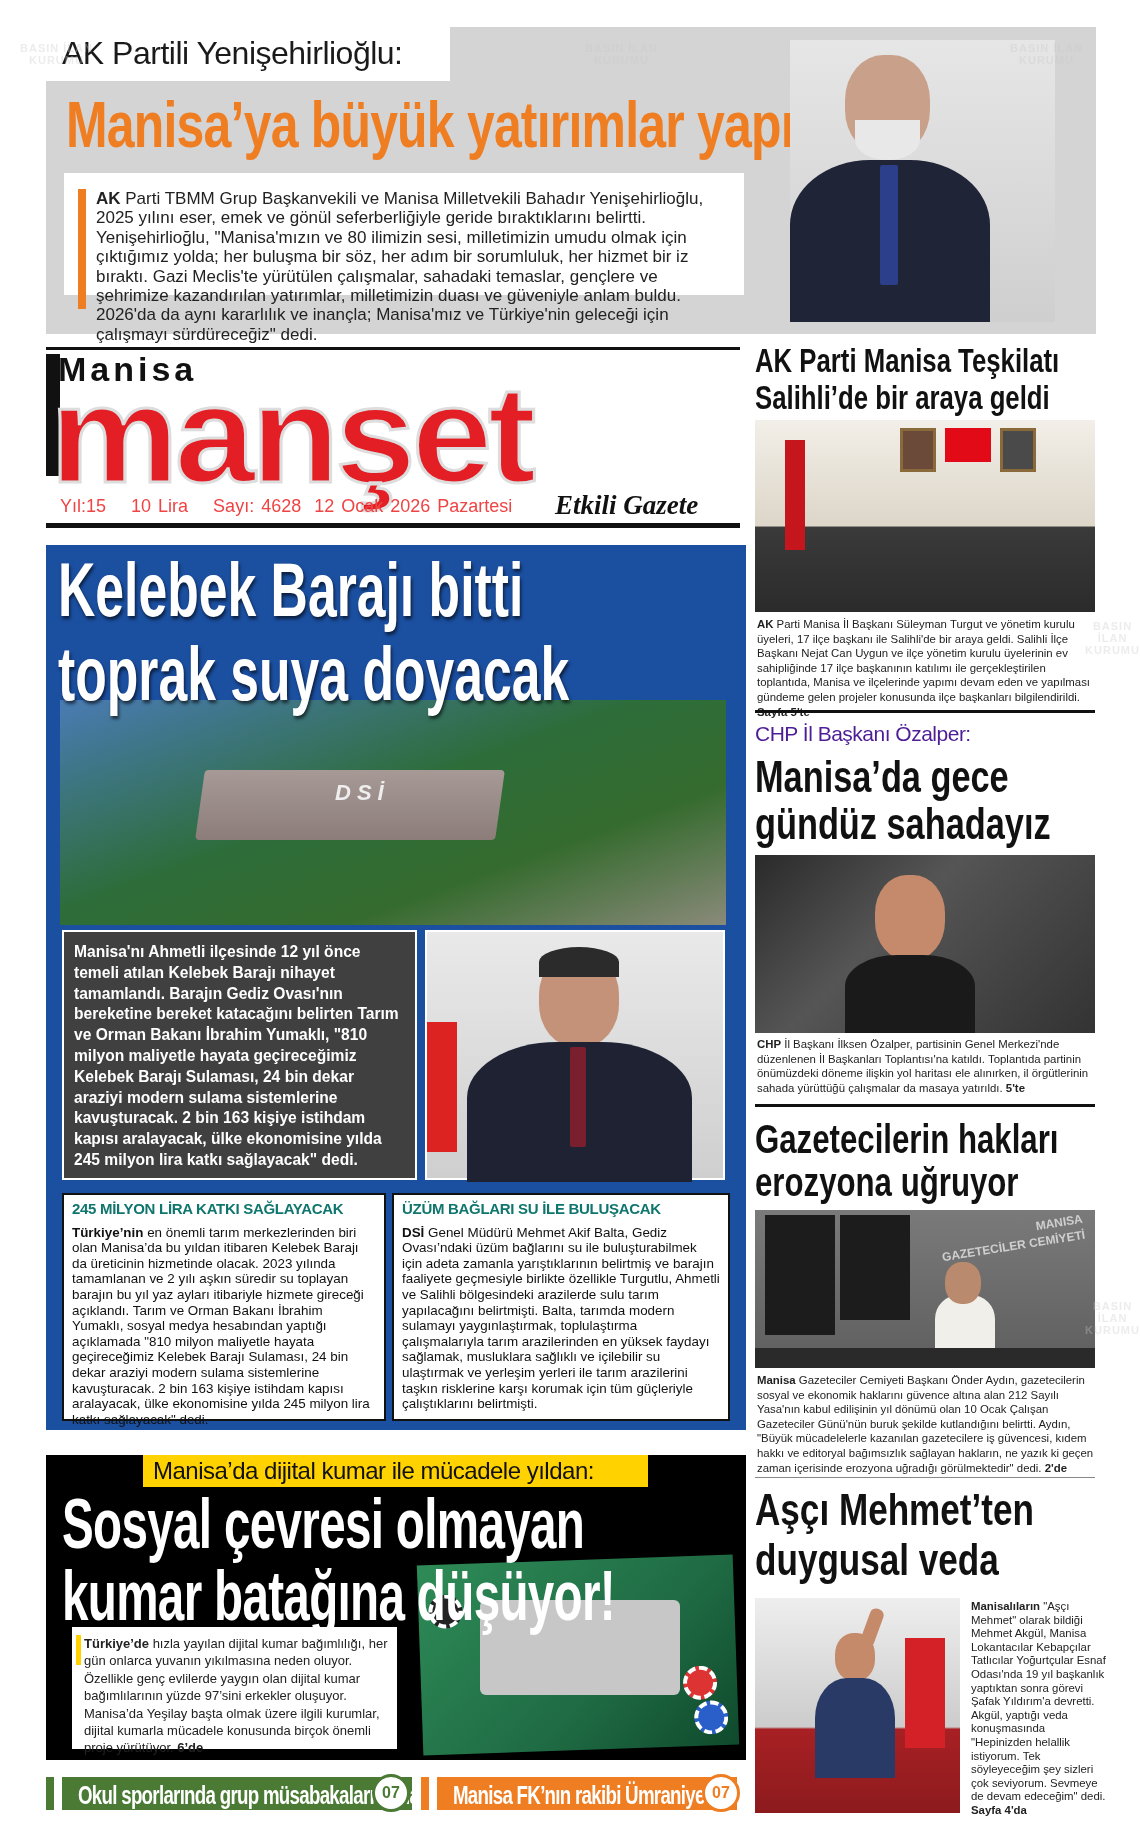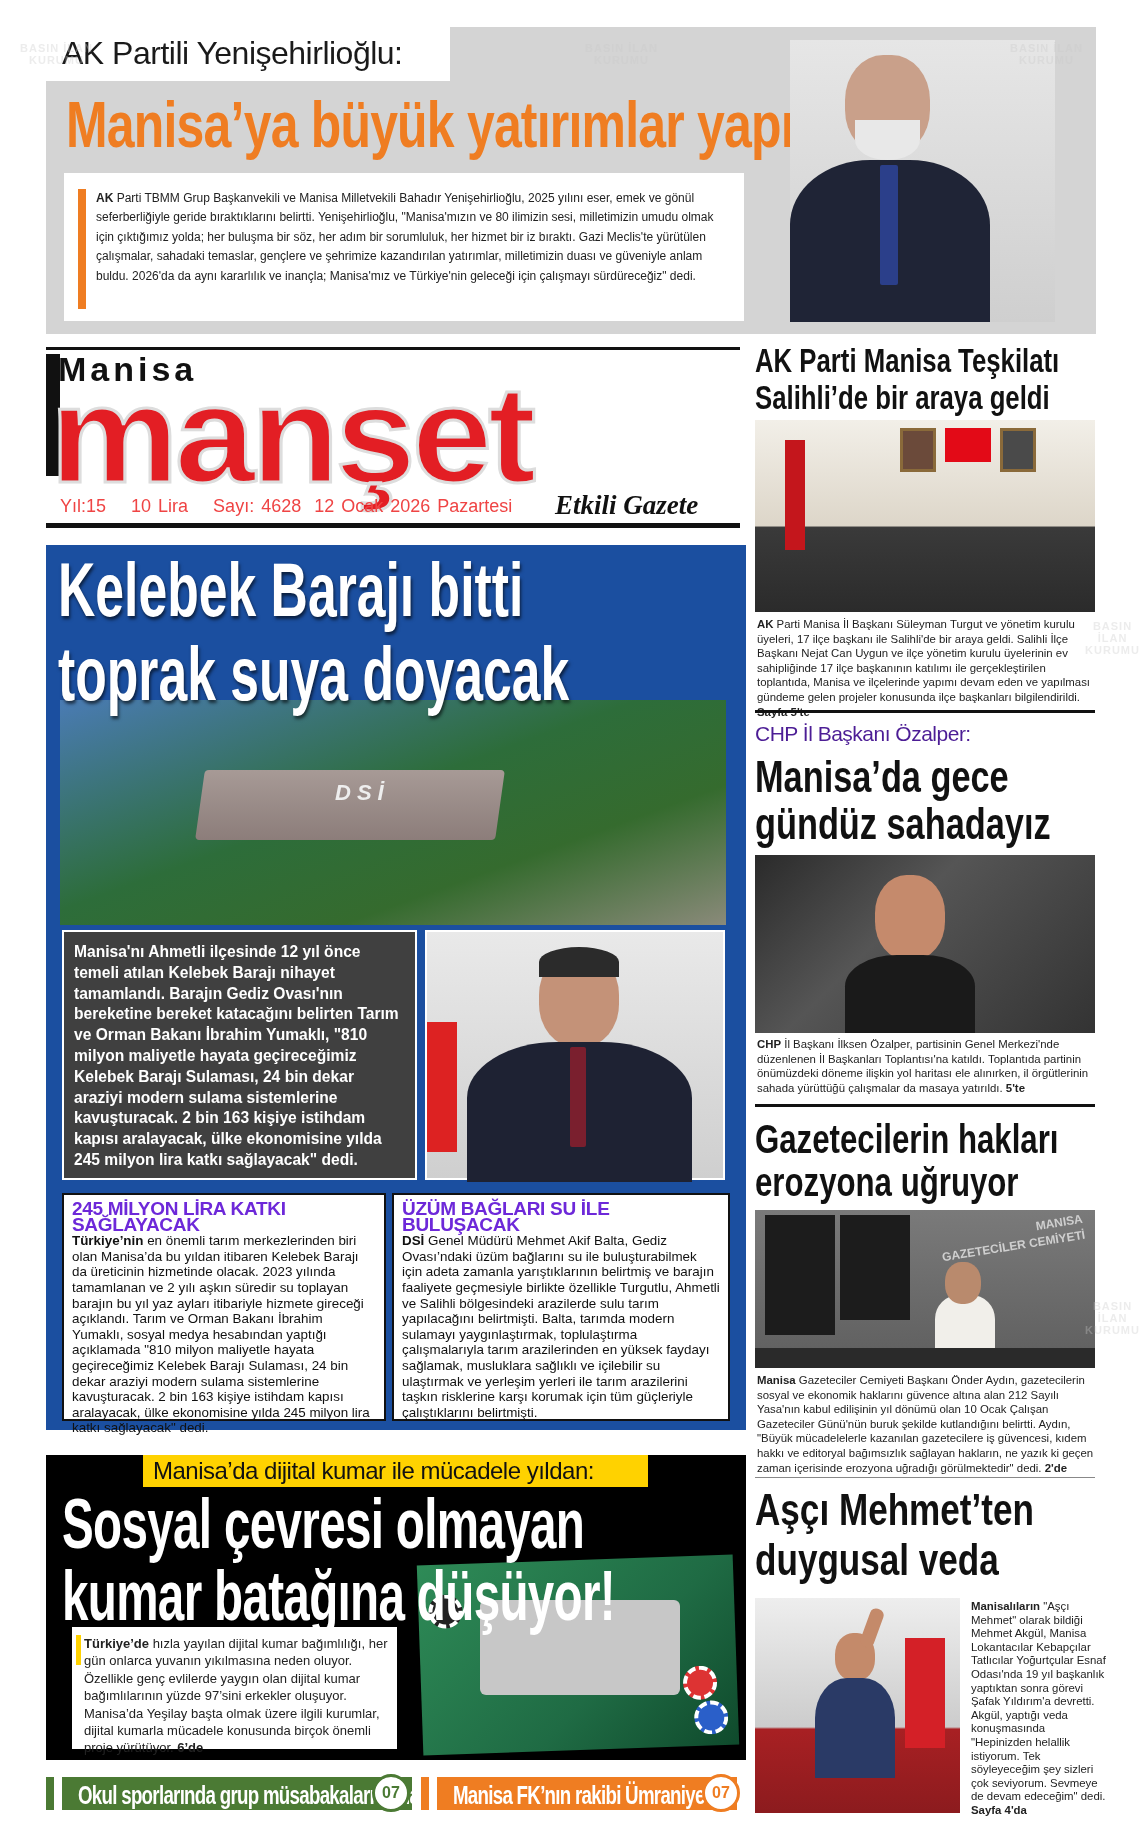--- a/index.html
+++ b/index.html
@@ -3,21 +3,21 @@
 <meta charset="utf-8">
 <style>
 *{box-sizing:border-box;margin:0;padding:0}
 body{width:1140px;height:1841px;background:#fff;position:relative;overflow:hidden;font-family:"Liberation Sans",sans-serif;color:#111}
 .abs{position:absolute}
 .cond{font-family:"Liberation Sans",sans-serif;font-weight:700;transform-origin:left top;display:inline-block;white-space:nowrap;letter-spacing:-1px}
 
 #top{left:46px;top:27px;width:1050px;height:307px;background:#d4d4d4}
 #top-kicker{left:46px;top:27px;width:404px;height:54px;background:#fff;padding:8px 0 0 16px;font-size:32px;color:#1a1a1a;letter-spacing:-0.5px}
 #top-head{left:66px;top:88px;font-size:64px;color:#ef7d22;transform:scaleX(0.78);font-weight:900}
-#top-body{left:64px;top:173px;width:680px;height:148px;background:#fff;padding:16px 12px 0 32px;font-size:12px;line-height:19.4px;color:#222}
+#top-body{left:64px;top:173px;width:680px;height:122px;background:#fff;padding:16px 12px 0 32px;font-size:17px;line-height:19.4px;color:#222}
 #top-body .bar{position:absolute;left:14px;top:16px;width:8px;height:120px;background:#ef7d22}
 #top-photo{left:790px;top:40px;width:265px;height:282px;background:linear-gradient(180deg,#e6e6e6 0%,#cfcfcf 100%)}
 .person{position:absolute;border-radius:50% 50% 10% 10%}
 
 #mast-line{left:46px;top:347px;width:694px;height:3px;background:#111}
 #mast-left-bar{left:46px;top:354px;width:14px;height:122px;background:#111}
 #mast-manisa{left:58px;top:350px;font-size:34px;font-weight:900;letter-spacing:4px;color:#111}
 #mast-manset{left:50px;top:355px;font-size:138px;font-weight:900;color:#e31e24;letter-spacing:-4px;-webkit-text-stroke:3px #ddd;transform:scaleX(1.05);transform-origin:left top}
 #mast-info{left:60px;top:496px;font-size:18px;color:#ef4444;word-spacing:2px}
 #mast-info span{margin-right:18px}
@@ -27,21 +27,21 @@
 #main{left:46px;top:545px;width:700px;height:885px;background:#1b4fa0}
 #main-head{left:58px;top:548px;font-size:76px;line-height:84px;color:#fff;text-shadow:2px 3px 4px rgba(0,0,0,.6);font-weight:900;transform:scaleX(0.68);letter-spacing:0}
 #main-photo{left:60px;top:700px;width:666px;height:225px;background:linear-gradient(160deg,#4a7bb4 0%,#2d6d3a 45%,#356b2e 70%,#8a8a7a 100%)}
 #dam{left:200px;top:770px;width:300px;height:70px;background:linear-gradient(180deg,#a79a96 0%,#8c7d7a 100%);transform:skewX(-8deg);border-radius:4px}
 #dam-label{left:335px;top:780px;color:#eee;font-size:22px;font-weight:700;letter-spacing:6px;font-style:italic}
 #main-lead{left:62px;top:930px;width:355px;height:250px;background:#404040;padding:10px 10px 8px 10px;color:#fff;font-weight:700;font-size:15.6px;line-height:20.8px;border:2px solid #fff}
 #minister-photo{left:425px;top:930px;width:300px;height:250px;background:linear-gradient(180deg,#e9e9e9 0%,#cfcfcf 100%);border:2px solid #fff}
 .sub{background:#fff;border:2px solid #111;padding:6px 8px 0 8px;font-size:13.4px;line-height:15.6px;color:#111}
 #sub1{left:62px;top:1193px;width:324px;height:228px}
 #sub2{left:392px;top:1193px;width:338px;height:228px}
-.sub-h{color:#6d28d9;font-weight:900;font-size:19px;letter-spacing:-0.3px;display:block;margin-bottom:1px}
+.sub-h{color:#0f766e;font-weight:900;font-size:15px;letter-spacing:-0.3px;display:block;margin-bottom:8px}
 
 #gamble{left:46px;top:1455px;width:700px;height:305px;background:#000}
 #gamble-kicker{left:143px;top:1455px;width:505px;height:32px;background:#ffd200;color:#111;font-size:24px;padding:2px 0 0 10px;letter-spacing:-0.5px}
 #gamble-head{left:62px;top:1488px;font-size:70px;line-height:72px;color:#fff;font-weight:900;transform:scaleX(0.68)}
 #gamble-photo{left:420px;top:1560px;width:316px;height:190px;background:linear-gradient(135deg,#2e8b57 0%,#1f6b44 60%,#0f4a2c 100%);transform:rotate(-2deg)}
 #laptop{left:480px;top:1600px;width:200px;height:95px;background:#c7c7c7;border-radius:6px}
 .chip{position:absolute;width:34px;height:34px;border-radius:50%;border:4px dashed #fff}
 #gamble-body{left:72px;top:1627px;width:325px;height:122px;background:#fff;padding:8px 8px 0 12px;font-size:13px;line-height:17.4px;color:#222}
 #gamble-body .ybar{position:absolute;left:4px;top:8px;width:5px;height:30px;background:#ffd200}
 

